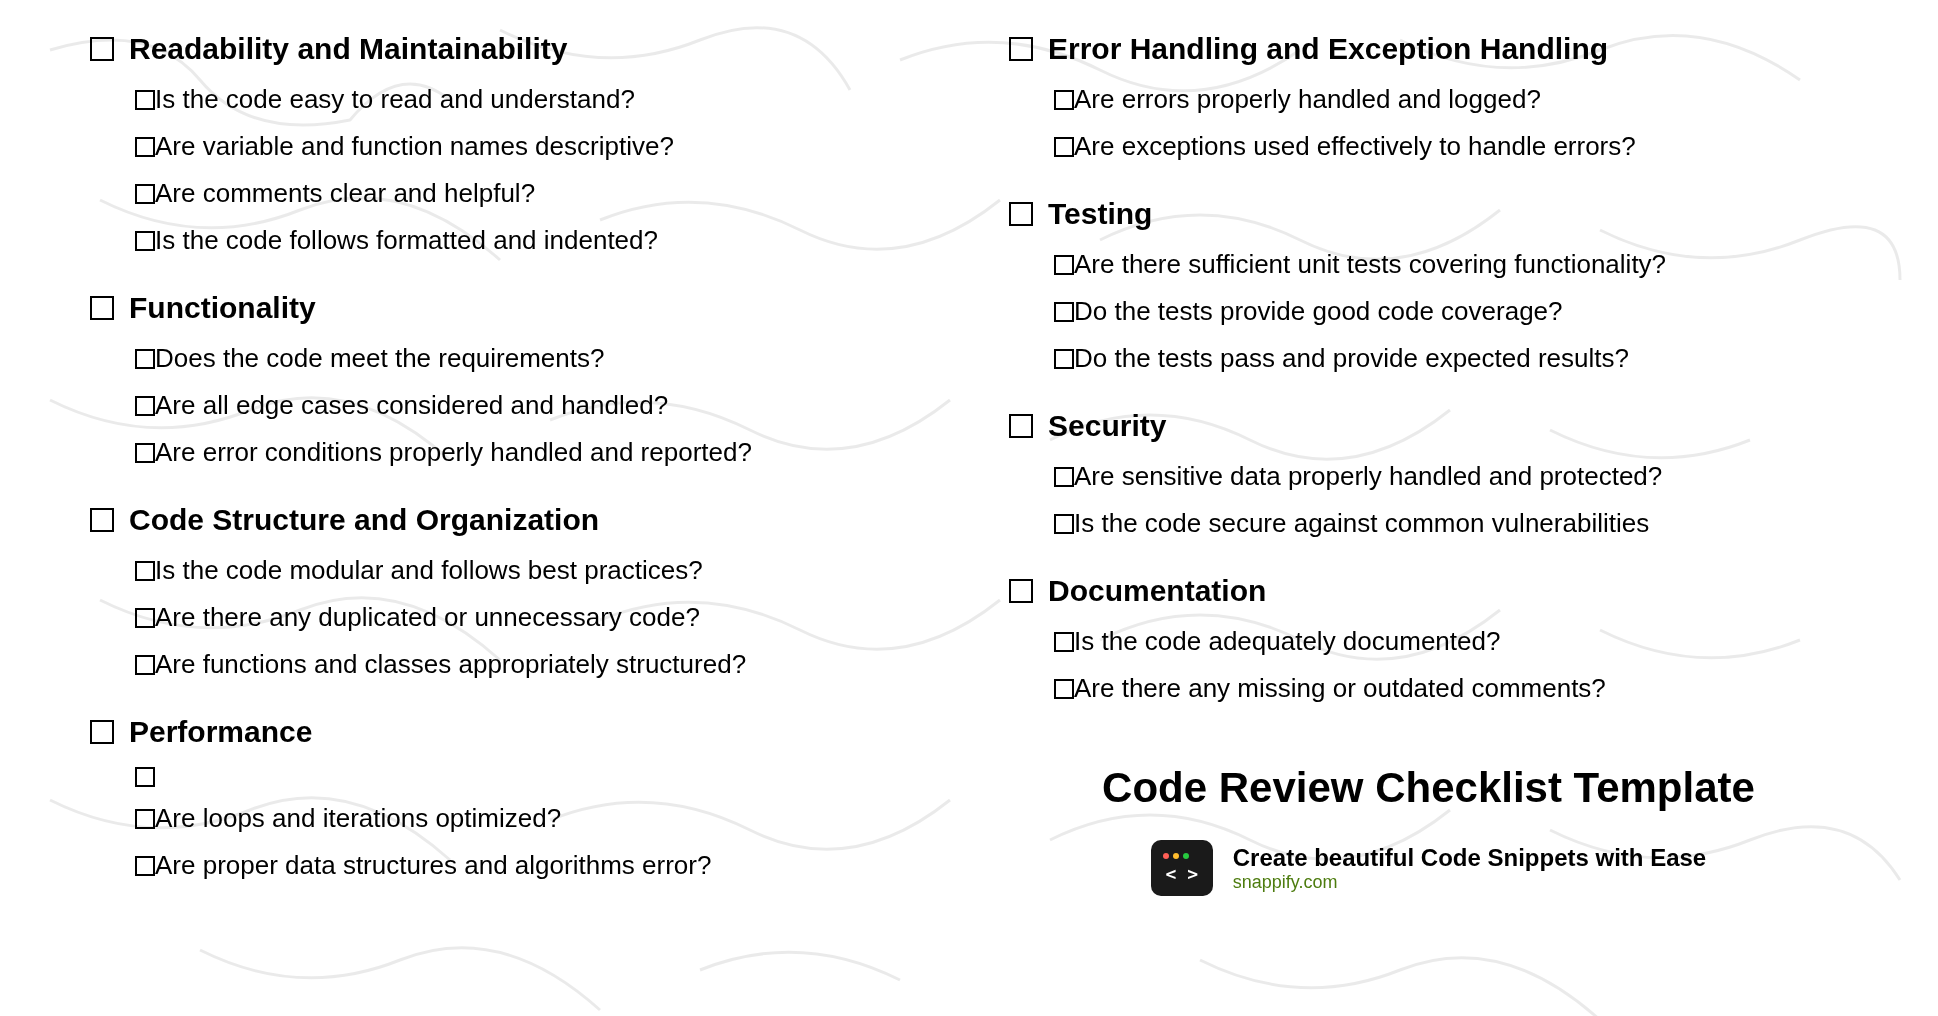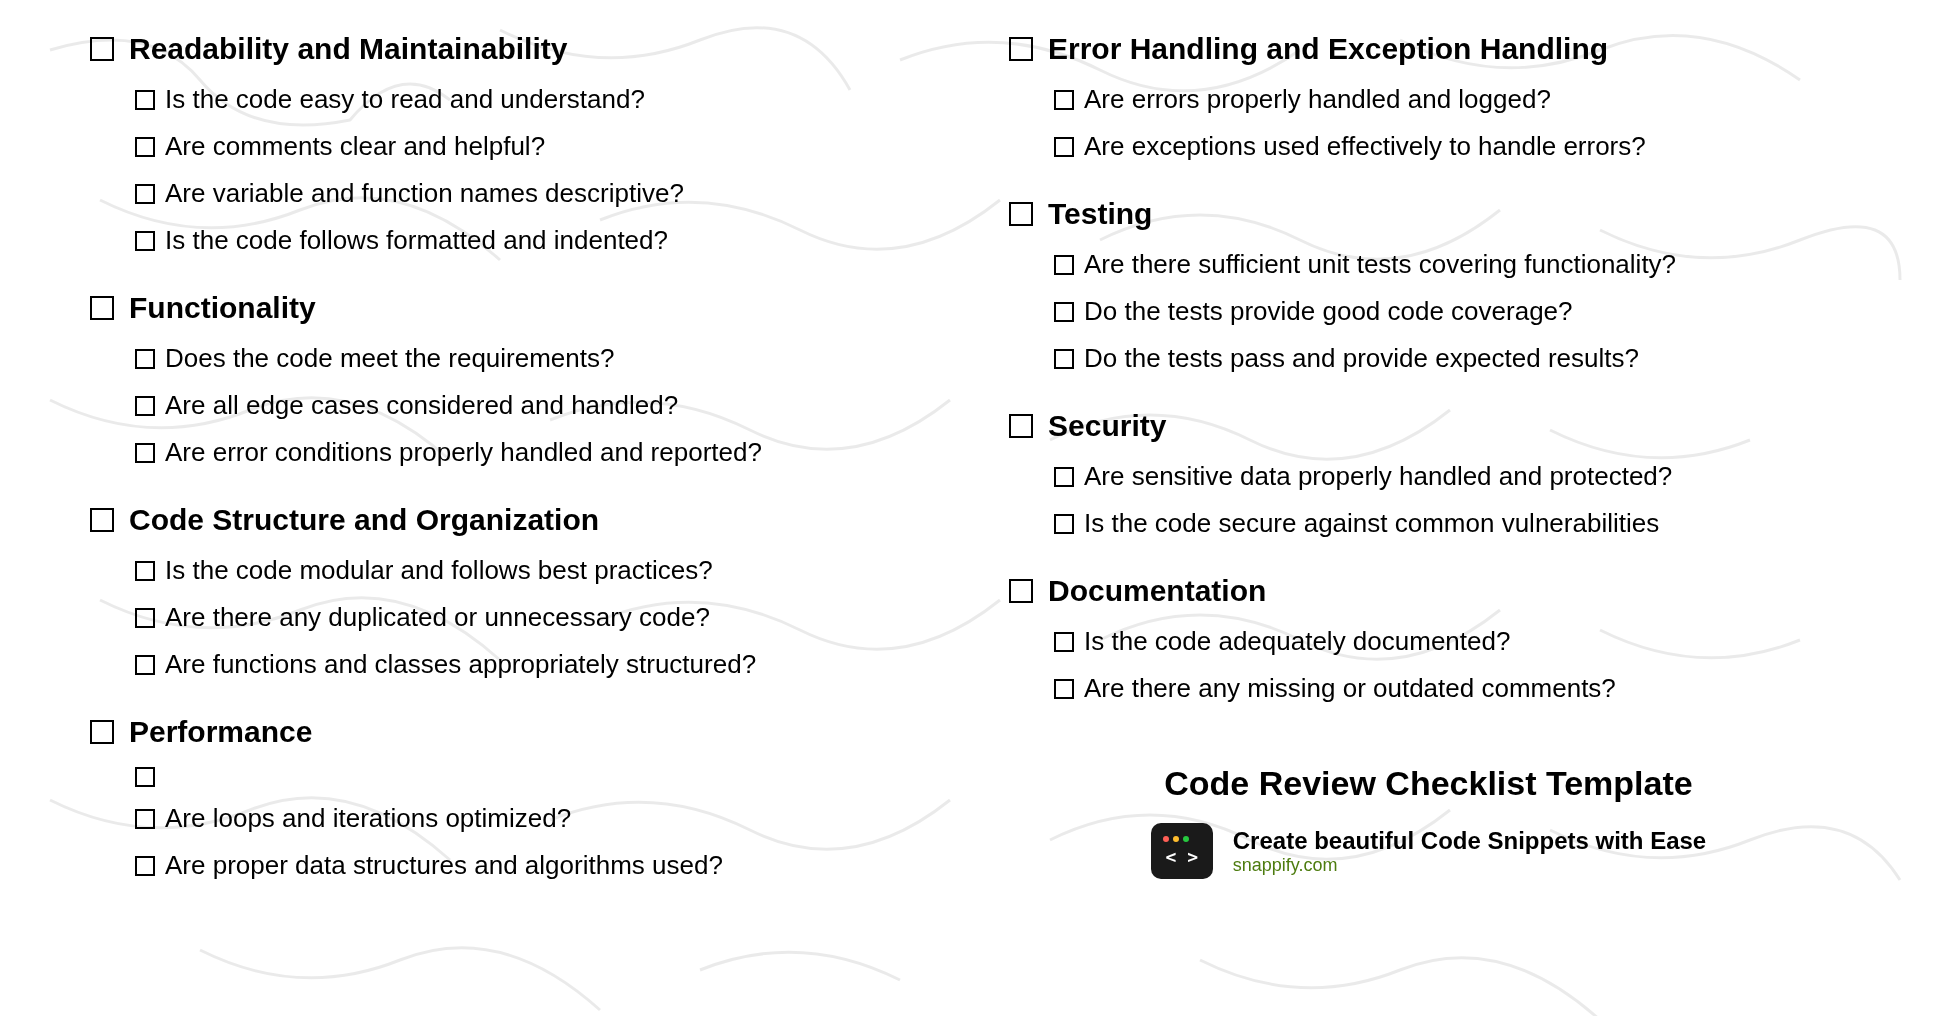--- a/index.html
+++ b/index.html
@@ -55,38 +55,38 @@
       background: transparent;
     }
     .section-title {
       font-size: 30px;
       font-weight: 700;
       color: #000;
     }
     .item {
       display: flex;
       align-items: center;
-      gap: 10px;
+      gap: 0;
       margin-left: 45px;
       margin-bottom: 16px;
     }
     .item-text {
       font-size: 26px;
       color: #000;
       font-weight: 400;
     }
     .footer {
       margin-top: 60px;
       text-align: center;
     }
     .footer-title {
-      font-size: 34px;
+      font-size: 42px;
       font-weight: 700;
       color: #000;
-      margin-bottom: 20px;
+      margin-bottom: 28px;
     }
     .footer-row {
       display: flex;
       justify-content: center;
       align-items: center;
       gap: 20px;
     }
     .logo-box {
       width: 62px;
       height: 56px;
@@ -171,28 +171,28 @@
         <div class="section-header">
           <div class="checkbox"></div>
           <div class="section-title">Readability and Maintainability</div>
         </div>
         <div class="item">
           <div class="checkbox-small"></div>
           <div class="item-text">Is the code easy to read and understand?</div>
         </div>
         <div class="item">
           <div class="checkbox-small"></div>
+          <div class="item-text">Are variable and function names descriptive?</div>
+        </div>
+        <div class="item">
+          <div class="checkbox-small"></div>
           <div class="item-text">Are comments clear and helpful?</div>
         </div>
         <div class="item">
           <div class="checkbox-small"></div>
-          <div class="item-text">Are variable and function names descriptive?</div>
-        </div>
-        <div class="item">
-          <div class="checkbox-small"></div>
           <div class="item-text">Is the code follows formatted and indented?</div>
         </div>
       </div>
       <div class="section">
         <div class="section-header">
           <div class="checkbox"></div>
           <div class="section-title">Functionality</div>
         </div>
         <div class="item">
           <div class="checkbox-small"></div>
@@ -232,21 +232,21 @@
         </div>
         <div class="item">
           <div class="checkbox-small"></div>
         </div>
         <div class="item">
           <div class="checkbox-small"></div>
           <div class="item-text">Are loops and iterations optimized?</div>
         </div>
         <div class="item">
           <div class="checkbox-small"></div>
-          <div class="item-text">Are proper data structures and algorithms used?</div>
+          <div class="item-text">Are proper data structures and algorithms error?</div>
         </div>
       </div>
     </div>
   <div class="column" id="col-right">
       <div class="section">
         <div class="section-header">
           <div class="checkbox"></div>
           <div class="section-title">Error Handling and Exception Handling</div>
         </div>
         <div class="item">

